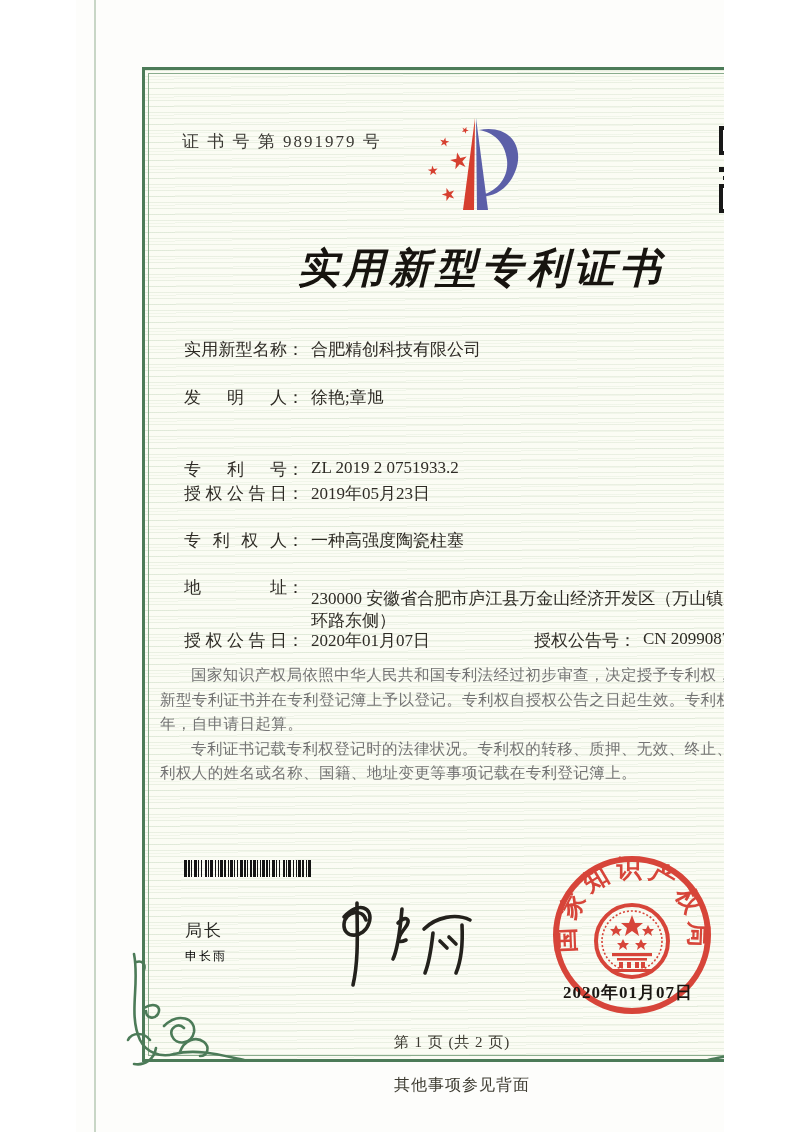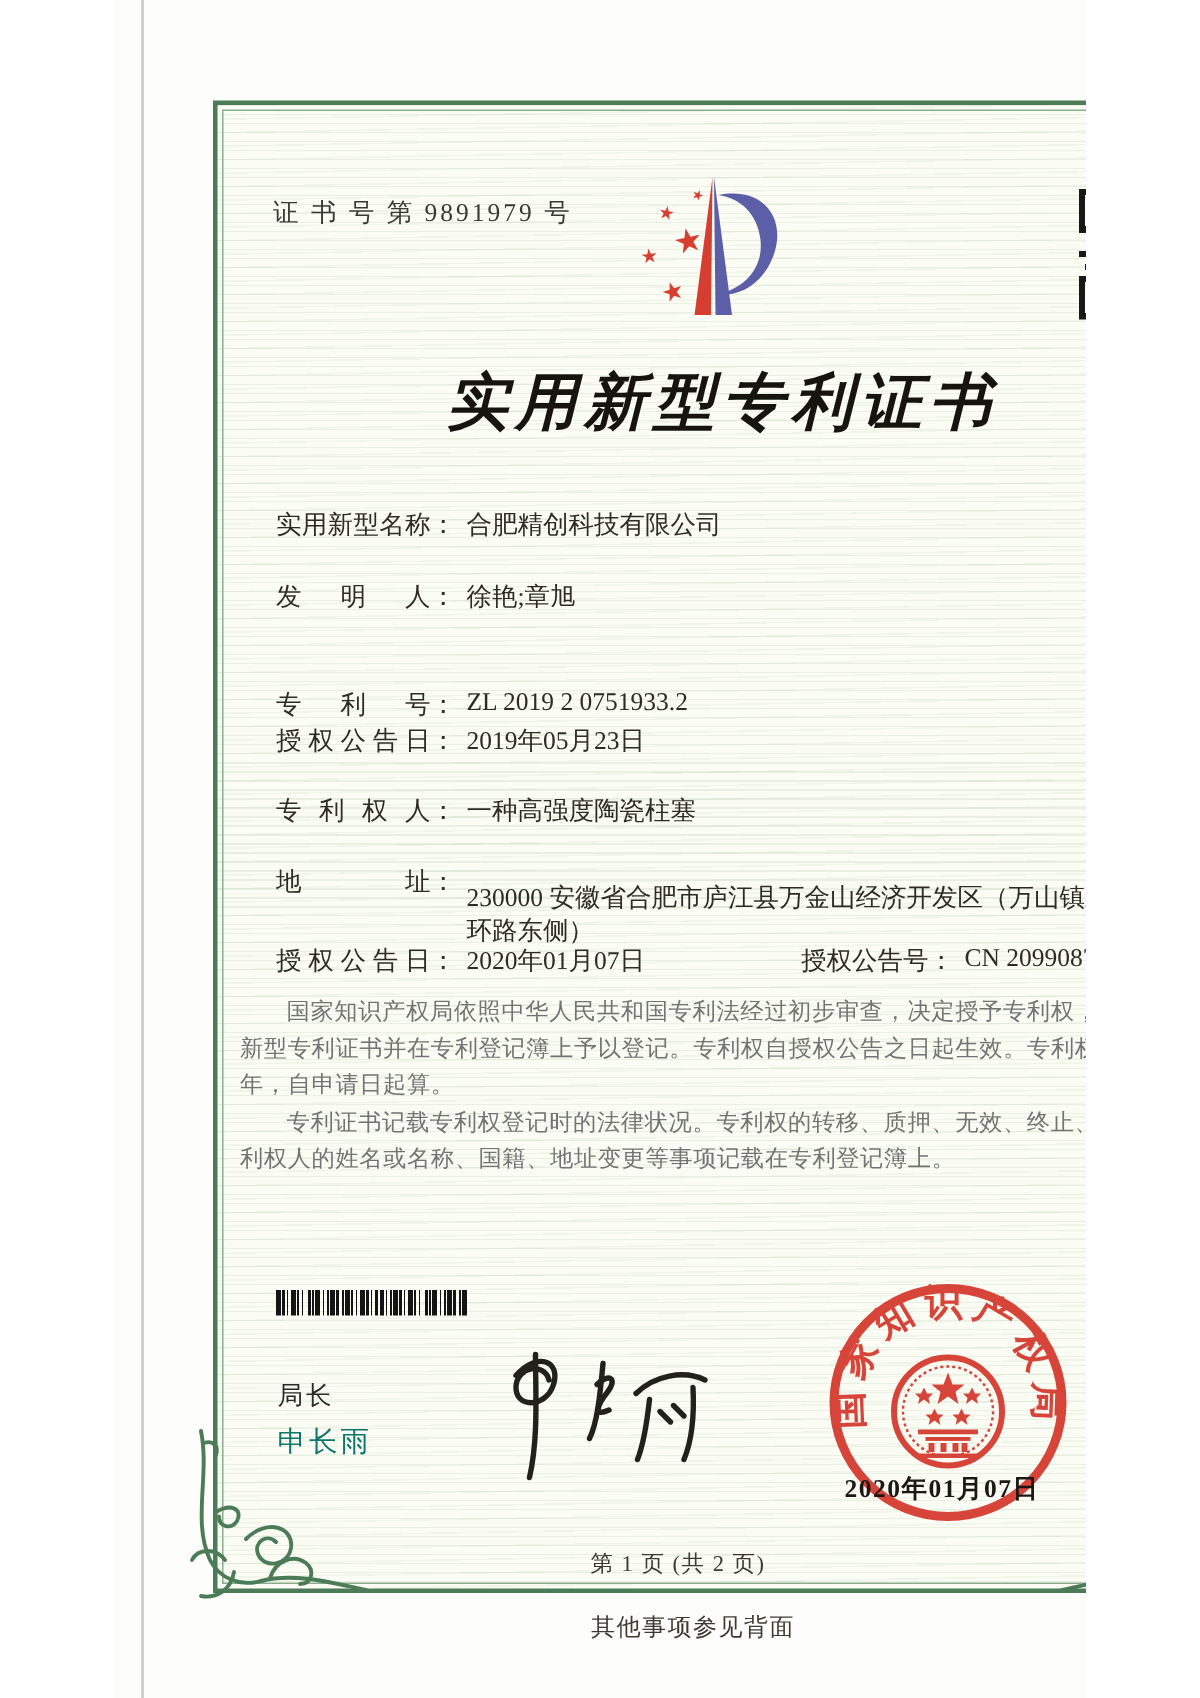--- a/index.html
+++ b/index.html
@@ -59,21 +59,21 @@
   .body-text {
     position:absolute; left:84px; top:663px; width:636px;
     font-size:15.5px; letter-spacing:.4px; line-height:24.5px;
     color:#737373; text-align:justify;
   }
   .body-text p { text-indent:2em; }
 
   .barcode { position:absolute; left:108px; top:860px; width:200px; height:17px; }
   .signer-title { position:absolute; left:109px; top:919px; font-size:17px; color:#2b2a26;
     font-family:"Liberation Sans","DejaVu Sans",sans-serif; letter-spacing:2px; }
-  .signer-name  { position:absolute; left:109px; top:948px; font-size:19px; color:#0f766e;
+  .signer-name  { position:absolute; left:109px; top:948px; font-size:12px; color:#000000;
     font-family:Liberation Serif, serif; letter-spacing:2px; }
   .signature { position:absolute; left:232px; top:893px; width:175px; height:96px; }
 
   .seal { position:absolute; left:474px; top:853px; width:164px; height:164px; opacity:.93; }
   .seal-date {
     position:absolute; left:487px; top:981px; font-size:17px; font-weight:bold;
     letter-spacing:1px; color:#1b1713; z-index:5;
   }
   .page-info {
     position:absolute; left:66px; top:1033px; width:620px; text-align:center;

